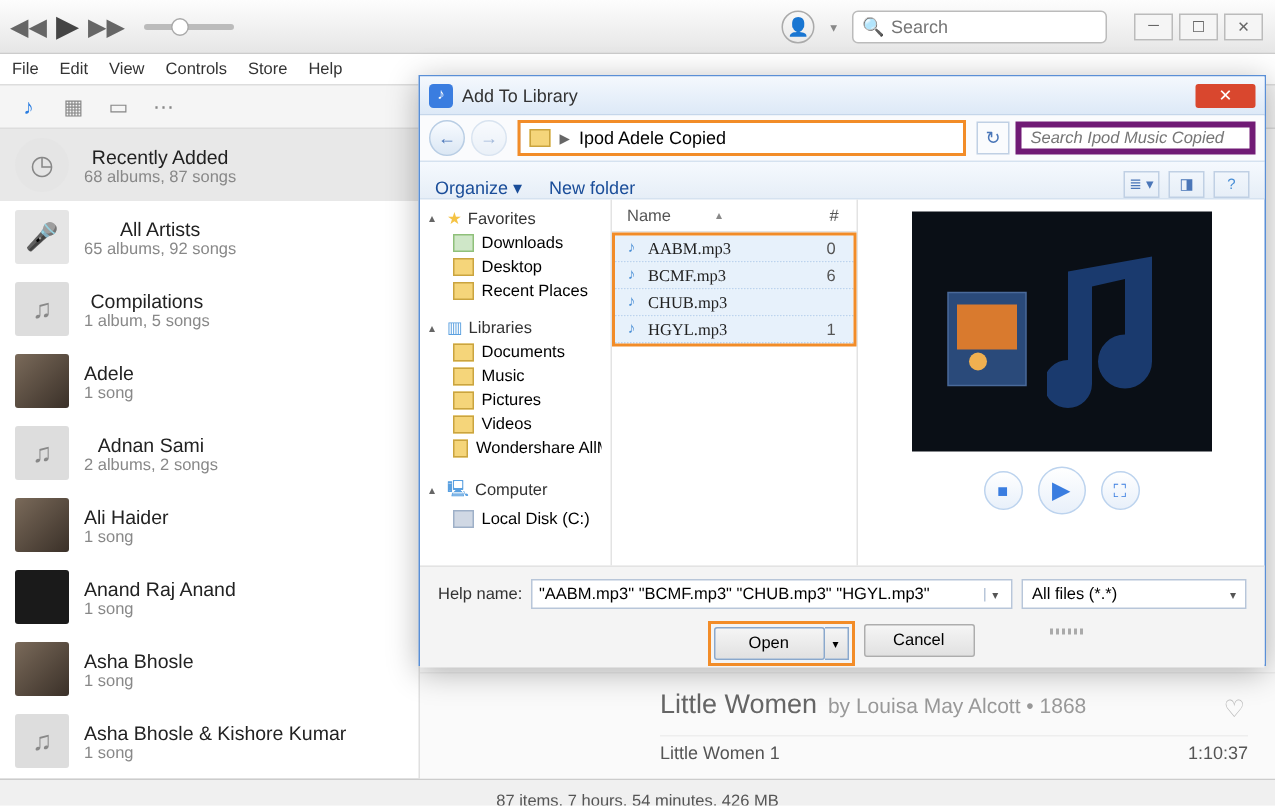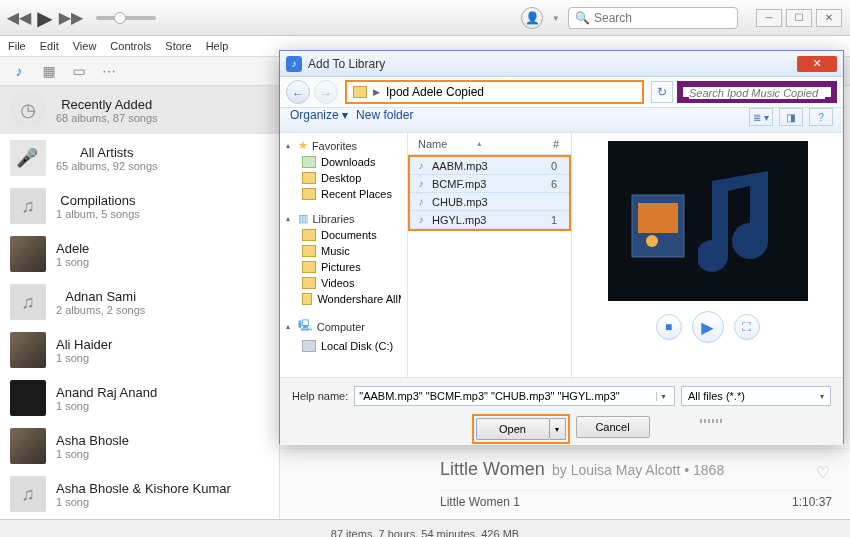--- a/index.html
+++ b/index.html
@@ -60,24 +60,24 @@
 .dlg-title-text { font-size:12px; color:#333; }
 .dlg-close { margin-left:auto; width:40px; height:16px; background:#d9472e; border-radius:2px; color:#fff; display:flex; align-items:center; justify-content:center; font-size:11px; }
 
 .dlg-nav { height:30px; display:flex; align-items:center; padding:0 6px; gap:4px; background:#fafbfd; }
 .nav-btn { width:24px; height:24px; border-radius:50%; background:linear-gradient(#f8fbff,#dbe7f4); border:1px solid #b8cde4; display:flex; align-items:center; justify-content:center; color:#4a76b8; font-size:12px; }
 .addr { flex:1; display:flex; align-items:center; height:22px; border:1px solid #c0d0e4; background:#fff; margin:0 4px; padding:0 6px; gap:6px; }
 .addr.hl { outline:2px solid #f28c28; outline-offset:-1px; }
 .addr .fld { width:14px; height:12px; background:#f5d57a; border:1px solid #caa43f; }
 .addr .chev { color:#666; font-size:9px; }
 .refresh { width:22px; height:22px; border:1px solid #c0d0e4; display:flex;align-items:center;justify-content:center;color:#4a76b8; }
-.dlg-search { width:160px; height:22px; border:6px solid #701a75; background:#fff; display:flex; align-items:flex-start; padding:0 6px; }
+.dlg-search { width:160px; height:22px; border:4px solid #701a75; background:#fff; display:flex; align-items:center; padding:0 6px; }
 .dlg-search input { border:none; outline:none; font-size:11px; color:#888; font-style:italic; width:100%; }
 
-.dlg-tb { height:26px; background:linear-gradient(#f5f9fe,#e6eef7); border-top:1px solid #d5e2f0; border-bottom:1px solid #d5e2f0; display:flex; align-items:flex-start; padding:0 10px; gap:8px; font-size:12px; }
+.dlg-tb { height:26px; background:linear-gradient(#f5f9fe,#e6eef7); border-top:1px solid #d5e2f0; border-bottom:1px solid #d5e2f0; display:flex; align-items:flex-end; padding:0 10px; gap:18px; font-size:12px; }
 .dlg-tb .link { color:#1a4d99; }
 .dlg-tb-r { margin-left:auto; display:flex; gap:6px; }
 .dlg-tb-r .ic { width:24px; height:18px; border:1px solid #c0d0e4; display:flex;align-items:center;justify-content:center; font-size:10px; color:#4a76b8; }
 
 .dlg-body { display:flex; height: calc(394px - 26px - 30px - 26px - 68px); }
 .tree { width:128px; border-right:1px solid #e3e3e3; padding:4px 0; font-size:11px; overflow:hidden; }
 .tree-h { display:flex; align-items:center; gap:4px; padding:2px 6px; color:#333; }
 .tree-h .exp { color:#666; font-size:8px; width:8px; }
 .tree-h .star { color:#f5c344; }
 .tree-i { display:flex; align-items:center; gap:5px; padding:2px 6px 2px 22px; }
@@ -85,21 +85,21 @@
 .fld-ic { background:#f5d57a; border:1px solid #caa43f; }
 .dl-ic { background:#cfe7c8; border:1px solid #8fc07a; }
 .files { flex:1; display:flex; }
 .file-list { width:164px; border-right:1px solid #e3e3e3; }
 .fl-head { display:flex; height:22px; align-items:center; border-bottom:1px solid #e3e3e3; font-size:11px; color:#555; }
 .fl-head .col-n { flex:1; padding-left:10px; display:flex; align-items:center; gap:30px; }
 .fl-head .col-h { width:30px; text-align:center; }
 .fl-rows { outline:2px solid #f28c28; outline-offset:0; margin:2px; }
 .fl-row { display:flex; align-items:center; height:18px; font-size:11px; background:#e7f1fb; border-bottom:1px dotted #bcd3ee; }
 .fl-row .mic { width:14px; height:14px; margin:0 4px; color:#4a8fd6; font-size:10px; display:flex;align-items:center;justify-content:center; }
-.fl-row .nm { flex:1; color:#222; }
+.fl-row .nm { flex:1; color:#222;font-family:Liberation Serif, serif; }
 .fl-row .hh { width:30px; text-align:center; color:#555; }
 
 .preview { flex:1; padding:8px; display:flex; flex-direction:column; align-items:center; }
 .pv-img { width:200px; height:160px; background:#0a0f16; position:relative; overflow:hidden; }
 .pv-note { position:absolute; right:10px; top:20px; width:100px; height:120px; }
 .pv-film { position:absolute; left:20px; top:50px; width:60px; height:70px; }
 .pv-ctrl { margin-top:10px; display:flex; gap:10px; align-items:center; }
 .pv-btn { width:26px; height:26px; border:1px solid #bcd3ee; border-radius:13px; display:flex; align-items:center; justify-content:center; color:#3a7de0; background:linear-gradient(#fff,#e8f0fa); }
 .pv-btn.play { width:32px; height:32px; border-radius:16px; font-size:16px; }
 

